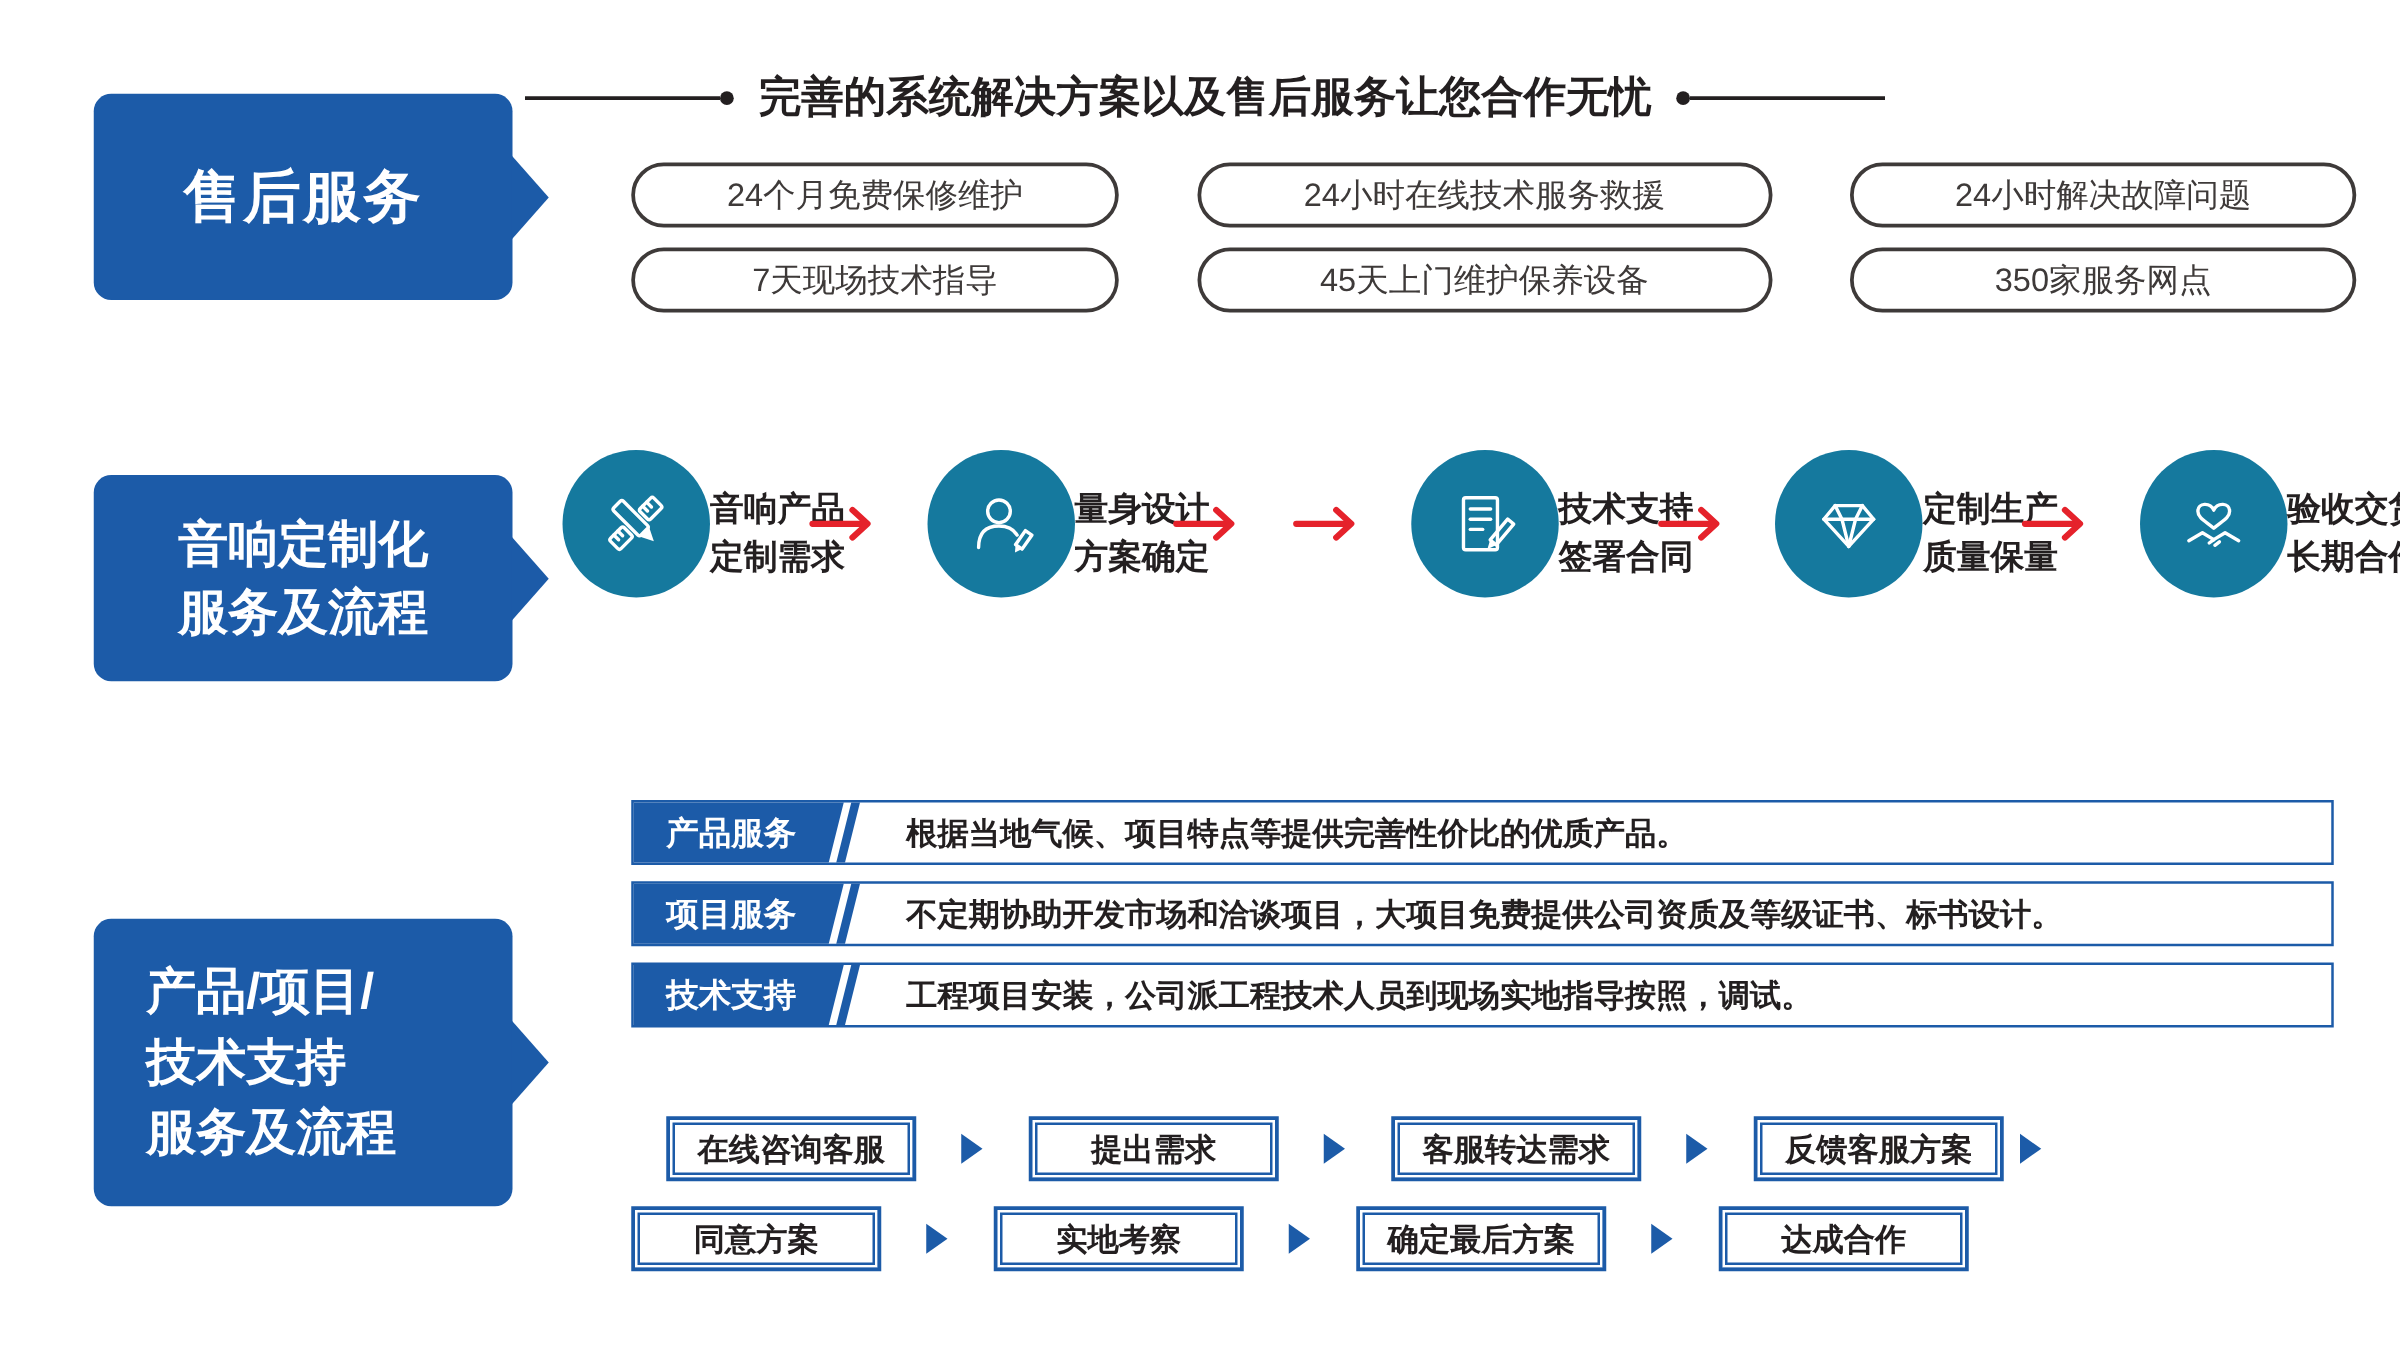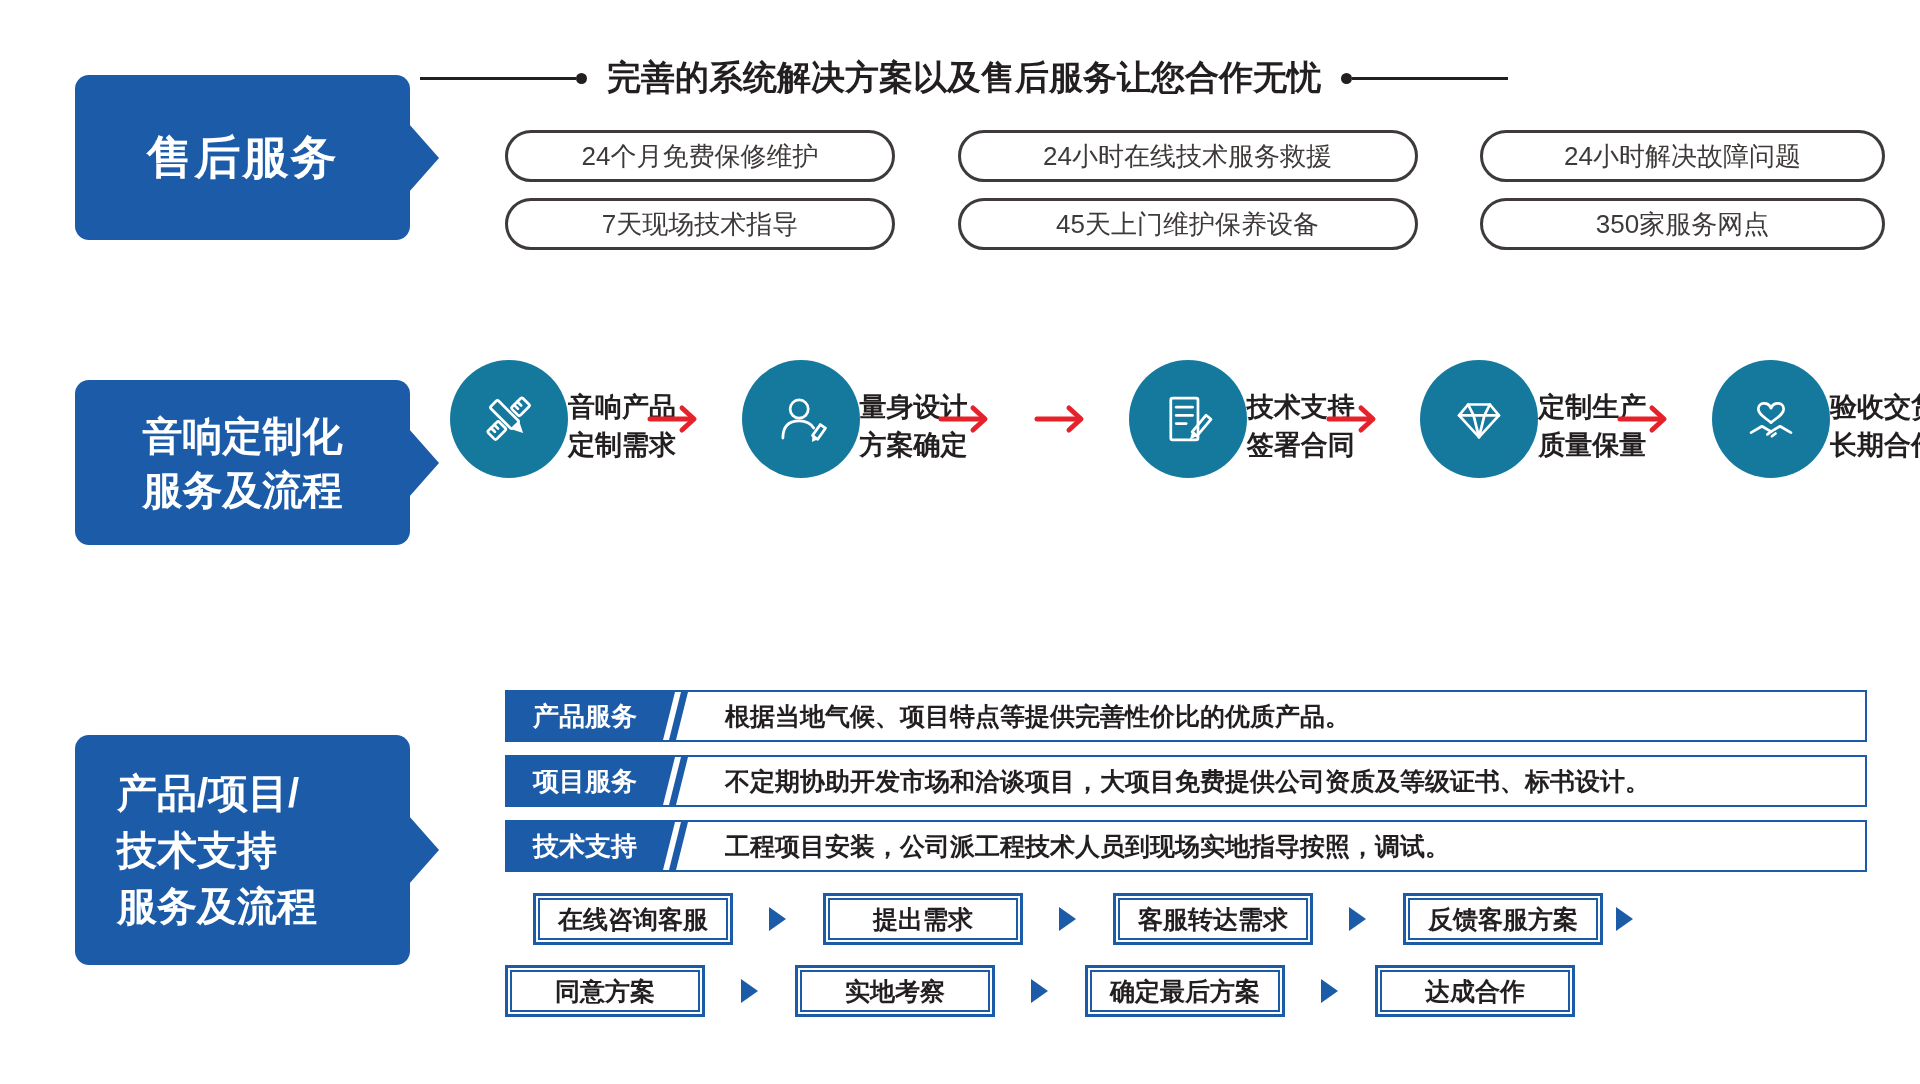--- a/index.html
+++ b/index.html
@@ -45,21 +45,21 @@
     display:flex;justify-content:space-between;align-items:flex-start;
   }
   .step{width:158px;display:flex;flex-direction:row;align-items:center;}
   .step-circle{
     width:118px;height:118px;border-radius:50%;background:#15799e;
     display:flex;align-items:center;justify-content:center;flex:0 0 auto;
   }
   .step-label{margin-top:15px;font-size:27px;font-weight:bold;line-height:1.38;text-align:center;color:#231f20;white-space:nowrap;}
   .arrow-red{margin-top:44px;flex:0 0 auto;}
   
-  .svc-rows{position:absolute;left:505px;top:690px;width:1362px;}
+  .svc-rows{position:absolute;left:505px;top:640px;width:1362px;}
   .svc-row{
     height:52px;border:2px solid #1c5ba8;box-sizing:border-box;background:#fff;
     display:flex;align-items:stretch;overflow:hidden;margin-bottom:13px;
   }
   .svc-label{position:relative;flex:0 0 178px;}
   .svc-label-bg{position:absolute;top:-2px;bottom:-2px;left:-26px;right:16px;background:#1c5ba8;transform:skewX(-14deg);}
   .svc-label-stripe{position:absolute;top:-2px;bottom:-2px;right:3px;width:7px;background:#1c5ba8;transform:skewX(-14deg);}
   .svc-label-text{
     position:relative;height:100%;display:flex;align-items:center;justify-content:center;
     padding-right:22px;color:#fff;font-size:26px;font-weight:bold;white-space:nowrap;

